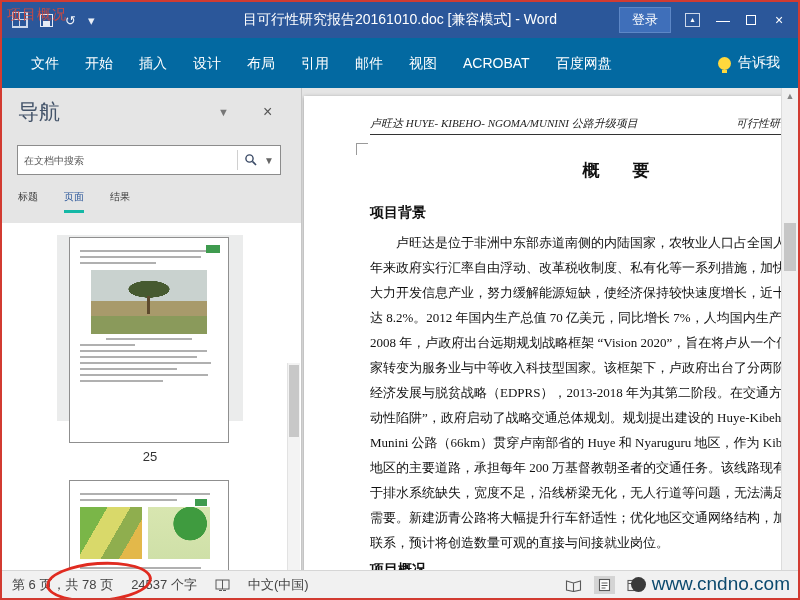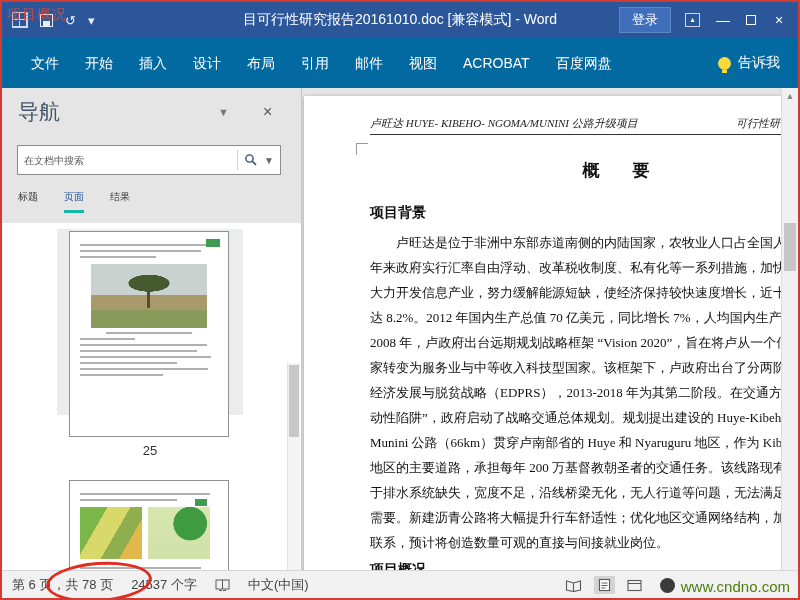--- a/index.html
+++ b/index.html
@@ -57,21 +57,21 @@
     flex:1; border:none; outline:none; font-size:10px; color:#333; min-width:0;
     font-family:"Liberation Sans", sans-serif;
   }
   .searchbox input::placeholder { color:#595959; }
   .sb-div { width:1px; height:20px; background:#d0d0d0; margin:0 6px; }
   .sb-dd { color:#666; font-size:10px; margin-left:6px; }
   .nav-tabs { position:absolute; left:16px; top:102px; display:flex; gap:26px; font-size:10px; color:#3b3b3b; }
   .ntab { padding-bottom:6px; cursor:pointer; }
   .ntab.active { color:#2b579a; border-bottom:3px solid #14b8a6; }
   .thumbs { position:absolute; left:0; top:135px; right:0; bottom:0; overflow:hidden; background:#fff; }
-  .thumb-sel { position:absolute; left:55px; top:6px; width:186px; height:186px; background:#ebecec; }
+  .thumb-sel { position:absolute; left:55px; top:12px; width:186px; height:186px; background:#ebecec; }
   .thumb-page {
     position:absolute; background:#fff; border:1px solid #8f8f8f; width:160px; overflow:hidden; padding:8px 10px;
   }
   .t1 { left:12px; top:2px; height:206px; }
   .tline { height:2px; background:#b0b0b0; margin:4px 0; }
   .chip { position:absolute; right:8px; top:7px; width:14px; height:8px; background:#3f9b4f; }
   .photo {
     width:116px; height:64px; margin:6px auto 4px; position:relative;
     background:
       radial-gradient(ellipse 34px 14px at 50% 30%, #465a30 60%, rgba(0,0,0,0) 61%),
@@ -130,21 +130,21 @@
     background:#f1f1f1; border-top:1px solid #d6d6d6;
     display:flex; align-items:center; gap:18px; padding:0 10px;
     font-size:13px; color:#444;
   }
   .status-views { position:absolute; right:152px; bottom:4px; display:flex; gap:8px; align-items:center; }
   .vicon { padding:2px 4px; display:flex; }
   .vicon.active { background:#d4d4d4; }
 
   
   .wm-tl { position:absolute; left:5px; top:4px; color:rgba(214,72,60,.9); font-size:14px; z-index:9; letter-spacing:1px; }
-  .wm-br { position:absolute; right:8px; bottom:3px; display:flex; align-items:flex-start; gap:6px; z-index:9; color:#4d7c0f; font-size:15px; }
+  .wm-br { position:absolute; right:8px; bottom:3px; display:flex; align-items:center; gap:6px; z-index:9; color:#0c4a6e; font-size:19px; }
   .wm-logo { width:15px; height:15px; border-radius:50%; background:#3a3a3a; }
   .red-ellipse {
     position:absolute; left:44px; top:560px; width:106px; height:40px;
     border:3px solid #e02b20; border-radius:50%; transform:rotate(-4deg); z-index:10;
   }
 </style>
 </head>
 <body>
 
 <div class="screen">

